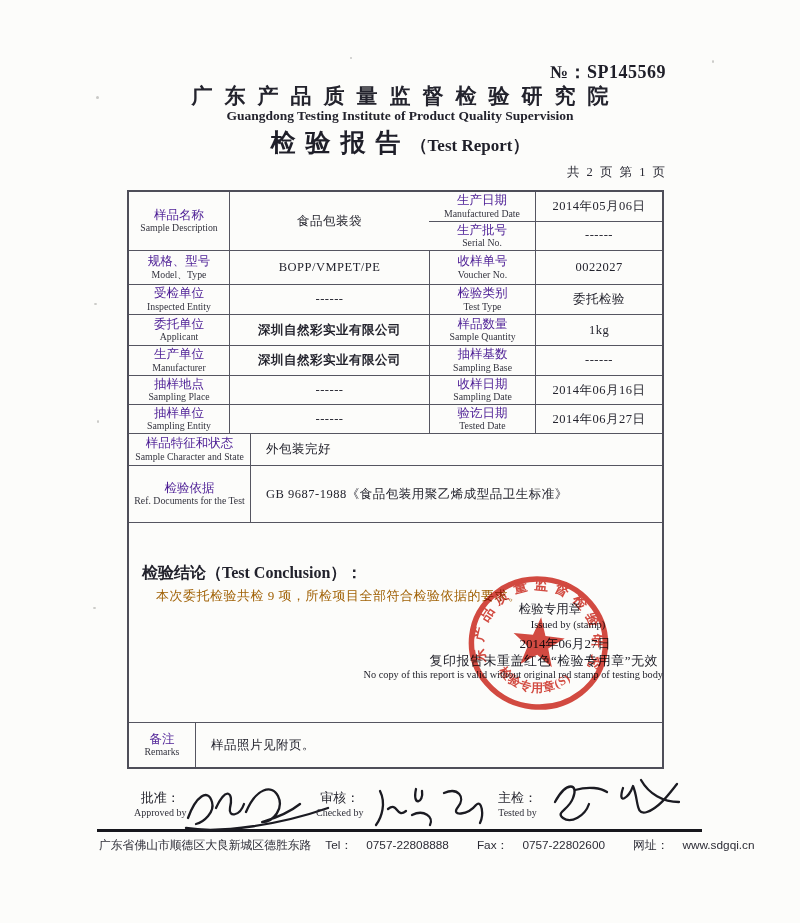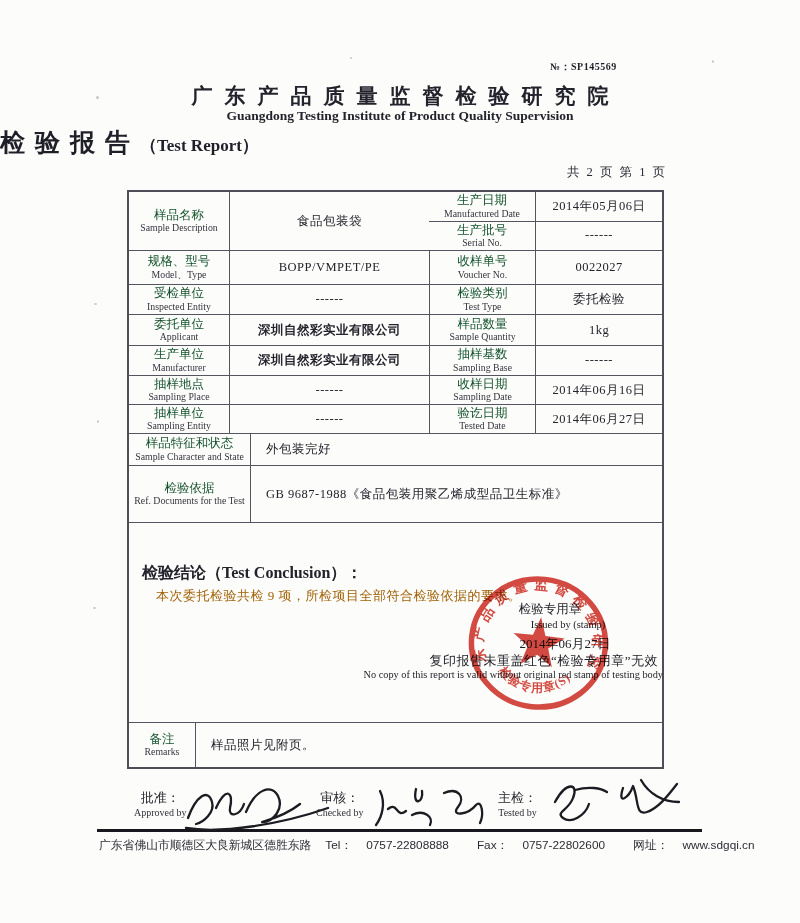--- a/index.html
+++ b/index.html
@@ -9,40 +9,40 @@
     width: 800px; height: 923px;
     margin: 0 auto;
     background: #fcfcfa;
     font-family: "Liberation Serif", "DejaVu Serif", serif;
     color: #26262e;
     overflow: hidden;
   }
   .abs { position: absolute; }
 
   
-  .report-no { left: 550px; top: 60px; font-size: 10px; font-weight: bold; letter-spacing: .5px; color:#1e1e28; }
+  .report-no { left: 550px; top: 60px; font-size: 18px; font-weight: bold; letter-spacing: .5px; color:#1e1e28; }
   .inst-cn  { left: 0; right: 0; top: 82px; text-align: center; font-size: 21px; font-weight: bold;
               letter-spacing: 12px; text-indent: 12px; color:#23232d; }
   .inst-en  { left: 0; right: 0; top: 108px; text-align: center; font-size: 13.5px; font-weight: bold; color:#23232d; }
-  .doc-title{ left: 0; right: 0; top: 126px; text-align: left; white-space: nowrap; }
+  .doc-title{ left: 0; right: 0; top: 126px; text-align: center; white-space: nowrap; }
   .doc-title .t-cn { font-size: 25px; font-weight: bold; letter-spacing: 10px; color:#1f1f29; }
   .doc-title .t-en { font-size: 17px; font-weight: bold; color:#1f1f29; }
   .page-info { right: 133px; top: 164px; font-size: 12.5px; letter-spacing: 2px; color:#2a2a34; }
 
   
   .report-table { left: 127px; top: 190px; width: 537px; border: 2px solid #4e4e59; background: transparent; }
   .tr { display: flex; border-top: 1px solid #555560; }
   .tr:first-child { border-top: none; }
   .cell { border-left: 1px solid #555560; display: flex; flex-direction: column;
           align-items: center; justify-content: center; text-align: center; overflow: hidden; }
   .cell:first-child { border-left: none; }
   .w1 { width: 100px; } .w2 { width: 200px; } .w3 { width: 106px; } .w4 { flex: 1; }
   .wl { width: 121px; } .wr { flex: 1; align-items: flex-start; padding-left: 15px; text-align: left; }
   .wn { width: 66px; }  
-  .lbl .cn { font-size: 12.5px; color: #14532d; line-height: 1.15; }
+  .lbl .cn { font-size: 12.5px; color: #4c1d95; line-height: 1.15; }
   .lbl .en { font-size: 9.8px;  color: #34343f; line-height: 1.2; }
   .val { font-size: 12.5px; color: #23232d; letter-spacing: .5px; }
   .rightcol { display: flex; flex-direction: column; flex: 1; }
   .subrow { display: flex; flex: 1; }
   .subrow + .subrow { border-top: 1px solid #555560; }
   .subrow .cell { height: 100%; }
 
   .row-conclusion .cell { position: relative; flex: 1; align-items: flex-start; justify-content: flex-start; }
   .concl-heading { position: absolute; left: 13px; top: 40px; font-size: 16px; font-weight: bold; color: #22222c; }
   .concl-body    { position: absolute; left: 27px; top: 64px; font-size: 13px; color: #a16207; letter-spacing: .5px; text-align: right; }

